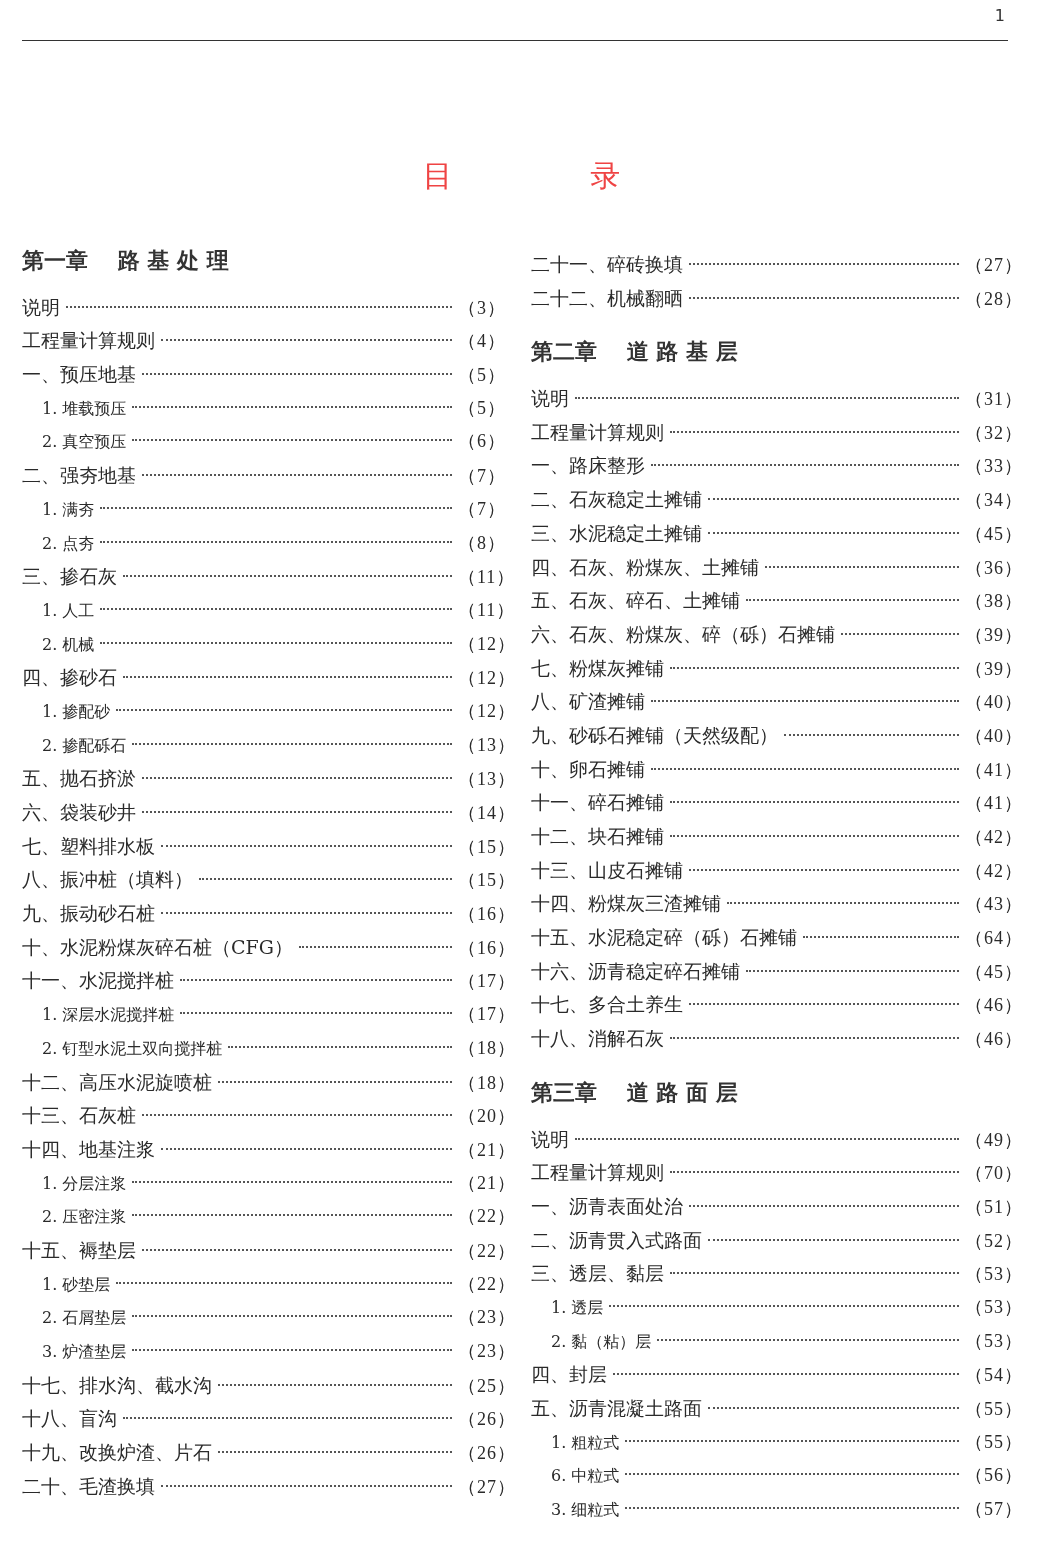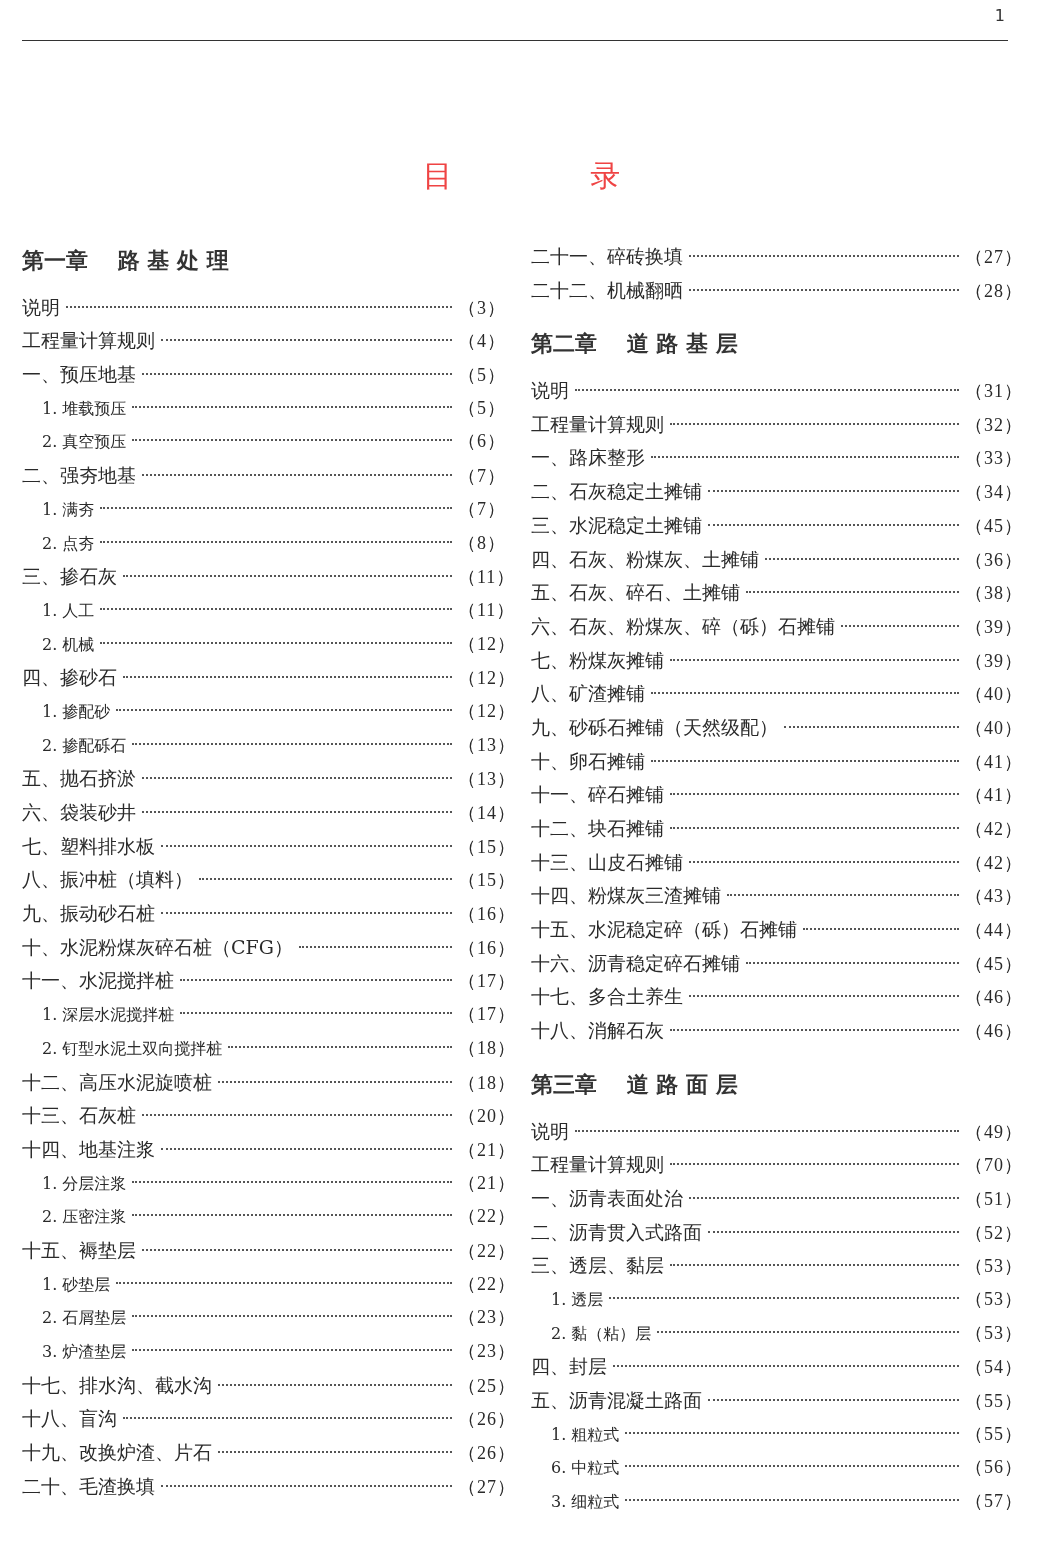--- a/index.html
+++ b/index.html
@@ -18,21 +18,21 @@
     border-top: 1.6px solid #333;
   }
   .toc-title {
     position: absolute; top: 156px; left: 0; width: 1043px; text-align: center;
     font-family: "DejaVu Sans", "Liberation Sans", sans-serif;
     font-size: 30px; font-weight: normal; letter-spacing: 64px; color: #ef4444;
     padding-left: 64px; box-sizing: border-box;
   }
   .col { position: absolute; }
   .col-left { left: 22px; top: 244px; width: 484px; }
-  .col-right { left: 531px; top: 240px; width: 482px; }
+  .col-right { left: 531px; top: 248px; width: 482px; }
 
   .chapter {
     font-family: "DejaVu Sans", "Liberation Sans", sans-serif;
     font-weight: bold; font-size: 22px; color: #333; white-space: pre;
     height: 33.7px; line-height: 33.7px;
   }
   .chapter.gap-top { margin-top: 20px; }
   .chapter.gap-bottom { margin-bottom: 13px; }
 
   .entry {
@@ -329,21 +329,21 @@
       <span class="page">（42）</span>
     </div>
     <div class="entry">
       <span class="label">十四、粉煤灰三渣摊铺</span>
       <span class="leader"></span>
       <span class="page">（43）</span>
     </div>
     <div class="entry">
       <span class="label">十五、水泥稳定碎（砾）石摊铺</span>
       <span class="leader"></span>
-      <span class="page">（44）</span>
+      <span class="page">（64）</span>
     </div>
     <div class="entry">
       <span class="label">十六、沥青稳定碎石摊铺</span>
       <span class="leader"></span>
       <span class="page">（45）</span>
     </div>
     <div class="entry">
       <span class="label">十七、多合土养生</span>
       <span class="leader"></span>
       <span class="page">（46）</span>

